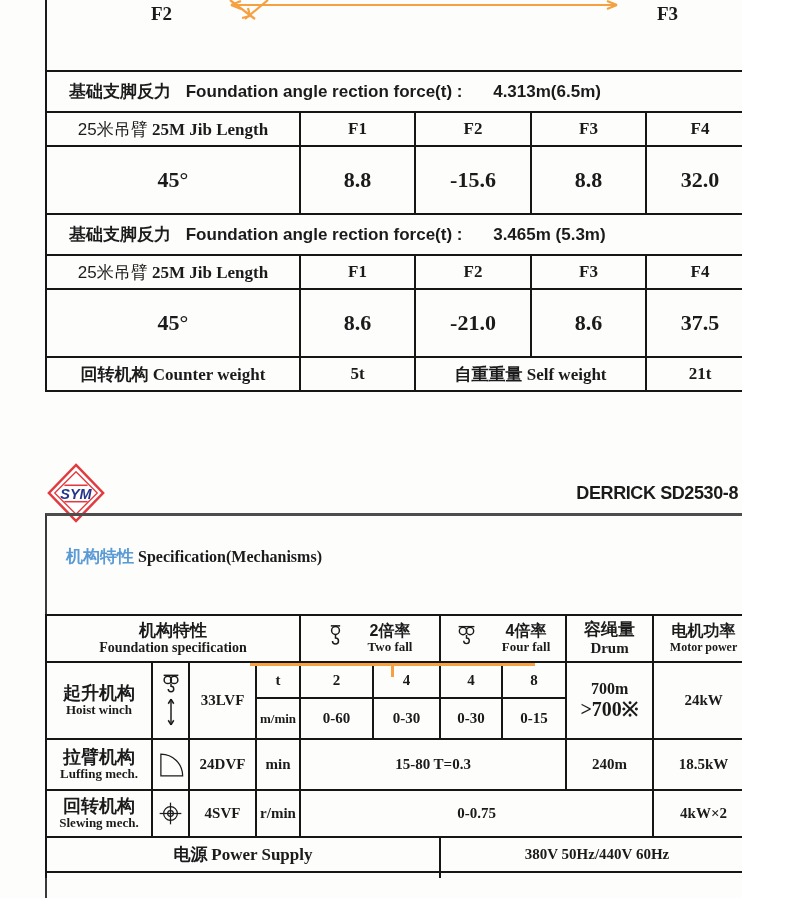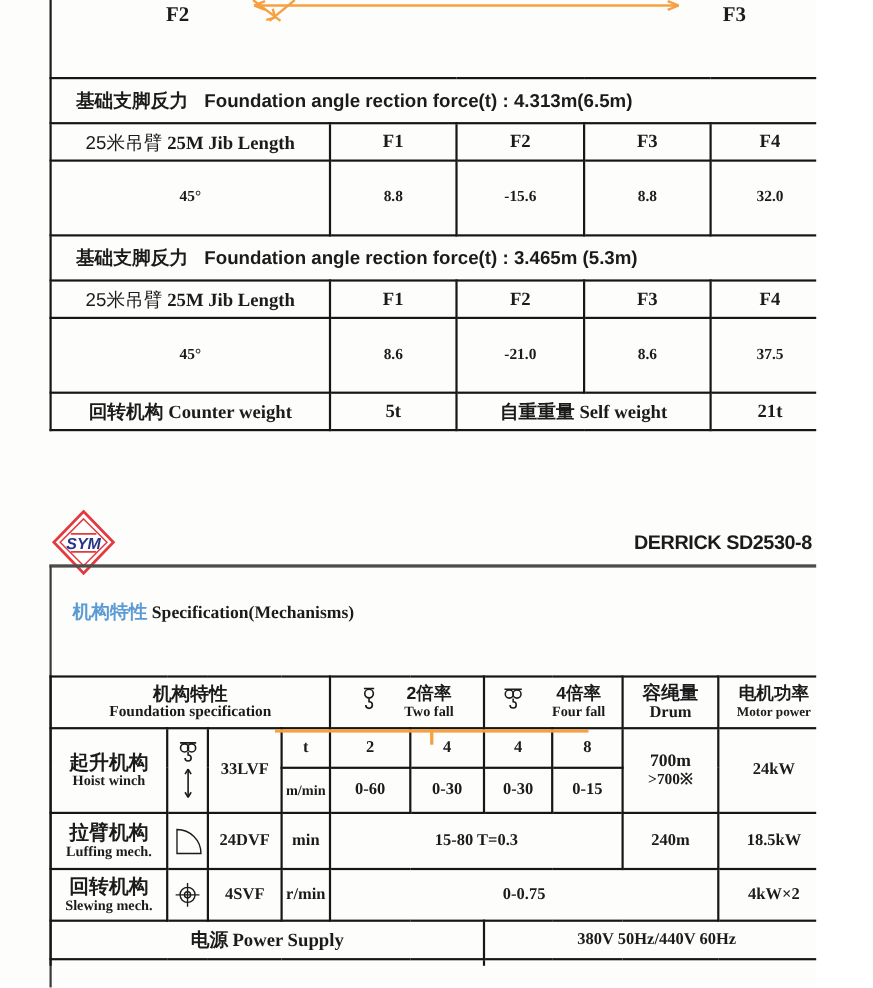--- a/index.html
+++ b/index.html
@@ -14,24 +14,24 @@
   .f-label{position:absolute;top:3px;font-weight:bold;font-size:19px;}
 
   
   table{border-collapse:collapse;table-layout:fixed;}
   .grid td{border:2px solid #161616;text-align:center;vertical-align:middle;
            font-weight:bold;overflow:hidden;padding:0;}
   .foundation{position:absolute;left:45px;top:70px;width:708px;}
   .foundation td{font-size:17px;}
   .ft-title{ text-align:left !important;height:39px;font-family:"Liberation Sans",sans-serif;
              font-size:18px;padding-left:22px !important;}
-  .ft-title .dim{text-align:center;}
+  .ft-title .dim{margin-left:26px;text-align:center;}
   .ft-title .en{margin-left:10px;}
   .jib-row td{height:32px;font-size:17px;margin-top:16px;}
-  .data-row td{height:66px;font-size:14px;}
+  .data-row td{height:66px;font-size:22px;}
   .counter-row td{height:32px;font-size:17px;}
   .zh{font-family:"Liberation Sans",sans-serif;}
 
   
   .doc-title{left:30px;top:483px;width:708px;text-align:right;font-weight:bold;
              font-size:18px;letter-spacing:-0.4px;font-family:"Liberation Sans",sans-serif;}
 
   
   .section-box{left:45px;top:513px;width:708px;height:385px;box-sizing:border-box;
                border-top:3px solid #4d4d4d;border-left:2px solid #3a3a3a;border-right:2px solid #3a3a3a;}
@@ -246,21 +246,21 @@
           </svg>
         </td>
         <td rowspan="2">33LVF</td>
         <td class="big-num">t</td>
         <td class="big-num">2</td>
         <td class="big-num">4</td>
         <td class="big-num">4</td>
         <td class="big-num">8</td>
         <td rowspan="2" class="cell-2l">
           <span class="l1" style="font-size:16px">700m</span>
-          <span class="l2" style="font-size:14px">&gt;700※</span>
+          <span class="l2" style="font-size:20px">&gt;700※</span>
         </td>
         <td rowspan="2" class="big-num">24kW</td>
       </tr>
       <tr style="height:41px">
         <td class="unit-sm">m/min</td>
         <td class="big-num">0-60</td>
         <td class="big-num">0-30</td>
         <td class="big-num">0-30</td>
         <td class="big-num">0-15</td>
       </tr>

